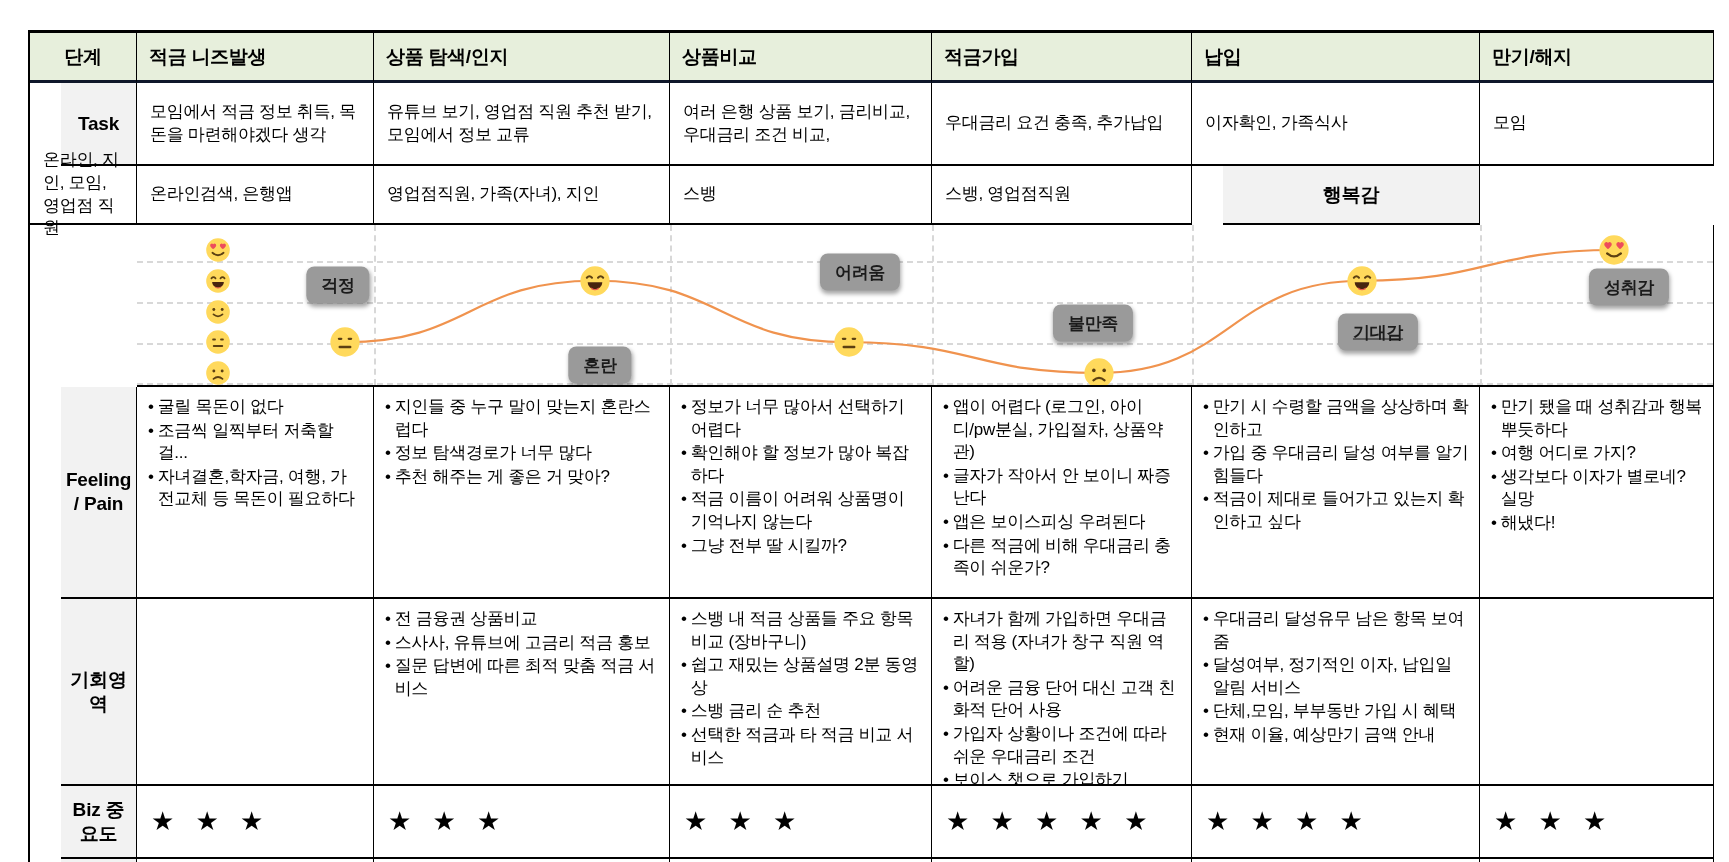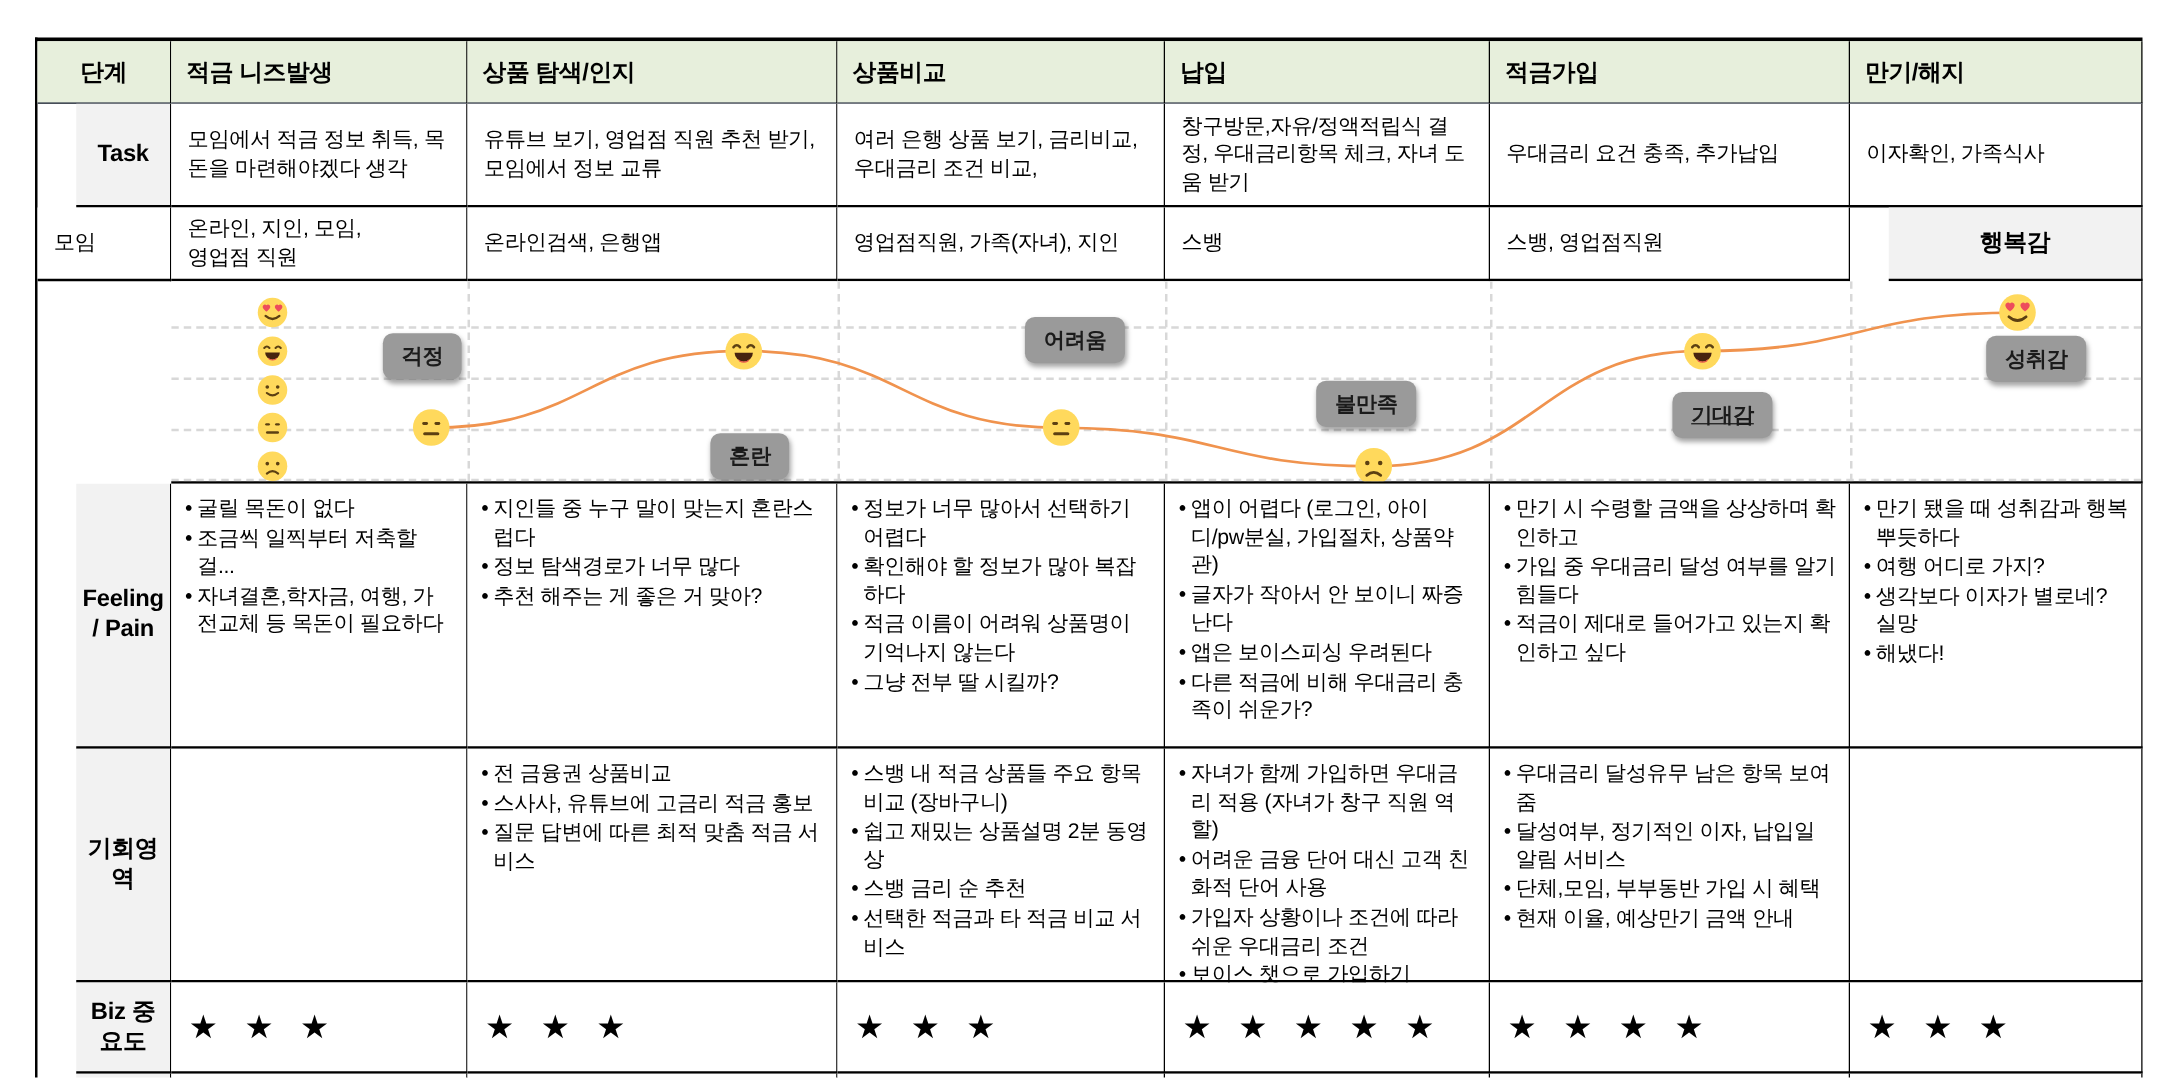--- a/index.html
+++ b/index.html
@@ -7,21 +7,21 @@
   .journey{
     margin:30px 0 0 28px;
     display:grid;
     grid-template-columns:107px 237px 296px 262px 260px 288px 234px;
     grid-template-rows:50px 83px 59px 162px 212px 187px 73px 6px;
     border-top:3px solid #000;
     border-left:2px solid #000;
     width:max-content;
   }
   .cell{border-right:1.6px solid #000;border-bottom:2.4px solid #000;box-sizing:border-box;position:relative;background:#fff;}
-  .hdr{background:#E7EFDC;border-bottom:1px solid #0f172a;display:flex;align-items:center;padding:0 12px;font-weight:700;font-size:19px;letter-spacing:-0.3px;}
+  .hdr{background:#E7EFDC;border-bottom:3px solid #0f172a;display:flex;align-items:center;padding:0 12px;font-weight:700;font-size:19px;letter-spacing:-0.3px;}
   .hdr.corner{justify-content:center;padding:0 4px;}
   .lblcell{background:#F2F2F2;display:flex;align-items:center;justify-content:center;text-align:center;font-weight:700;font-size:19px;padding:0 6px;letter-spacing:-0.2px;line-height:1.25;margin-left:31px;}
   .body{font-size:17px;line-height:1.33;letter-spacing:-0.3px;white-space:pre-line;}
   .mid{display:flex;align-items:center;padding:6px 12px 6px 13px;}
   .top{padding:9px 10px 6px 11px;}
   .stars{display:flex;align-items:center;padding:0 0 0 14px;font-size:26px;letter-spacing:7px;}
   .sliver{border-bottom:none;}
   
   .bi{display:flex;gap:4px;margin-bottom:1px;}
   .bi .dot{flex:0 0 auto;}
@@ -37,29 +37,28 @@
 </style>
 </head>
 <body>
 
 <div class="journey">
 
   <div class="cell hdr corner">단계</div>
   <div class="cell hdr">적금 니즈발생</div>
   <div class="cell hdr">상품 탐색/인지</div>
   <div class="cell hdr">상품비교</div>
+  <div class="cell hdr">적금가입</div>
   <div class="cell hdr">납입</div>
-  <div class="cell hdr">적금가입</div>
   <div class="cell hdr">만기/해지</div>
 
   <div class="cell lblcell">Task</div>
   <div class="cell body mid">모임에서 적금 정보 취득, 목돈을 마련해야겠다 생각</div>
   <div class="cell body mid">유튜브 보기, 영업점 직원 추천 받기, 모임에서 정보 교류</div>
   <div class="cell body mid">여러 은행 상품 보기, 금리비교, 우대금리 조건 비교,</div>
-  <div class="cell body mid">창구방문,자유/정액적립식 결정, 우대금리항목 체크, 자녀 도움 받기</div>
   <div class="cell body mid">우대금리 요건 충족, 추가납입</div>
   <div class="cell body mid">이자확인, 가족식사</div>
 
   <div class="cell body mid">모임</div>
   <div class="cell body mid">온라인, 지인, 모임,
 영업점 직원</div>
   <div class="cell body mid">온라인검색, 은행앱</div>
   <div class="cell body mid">영업점직원, 가족(자녀), 지인</div>
   <div class="cell body mid">스뱅</div>
   <div class="cell body mid">스뱅, 영업점직원</div>

